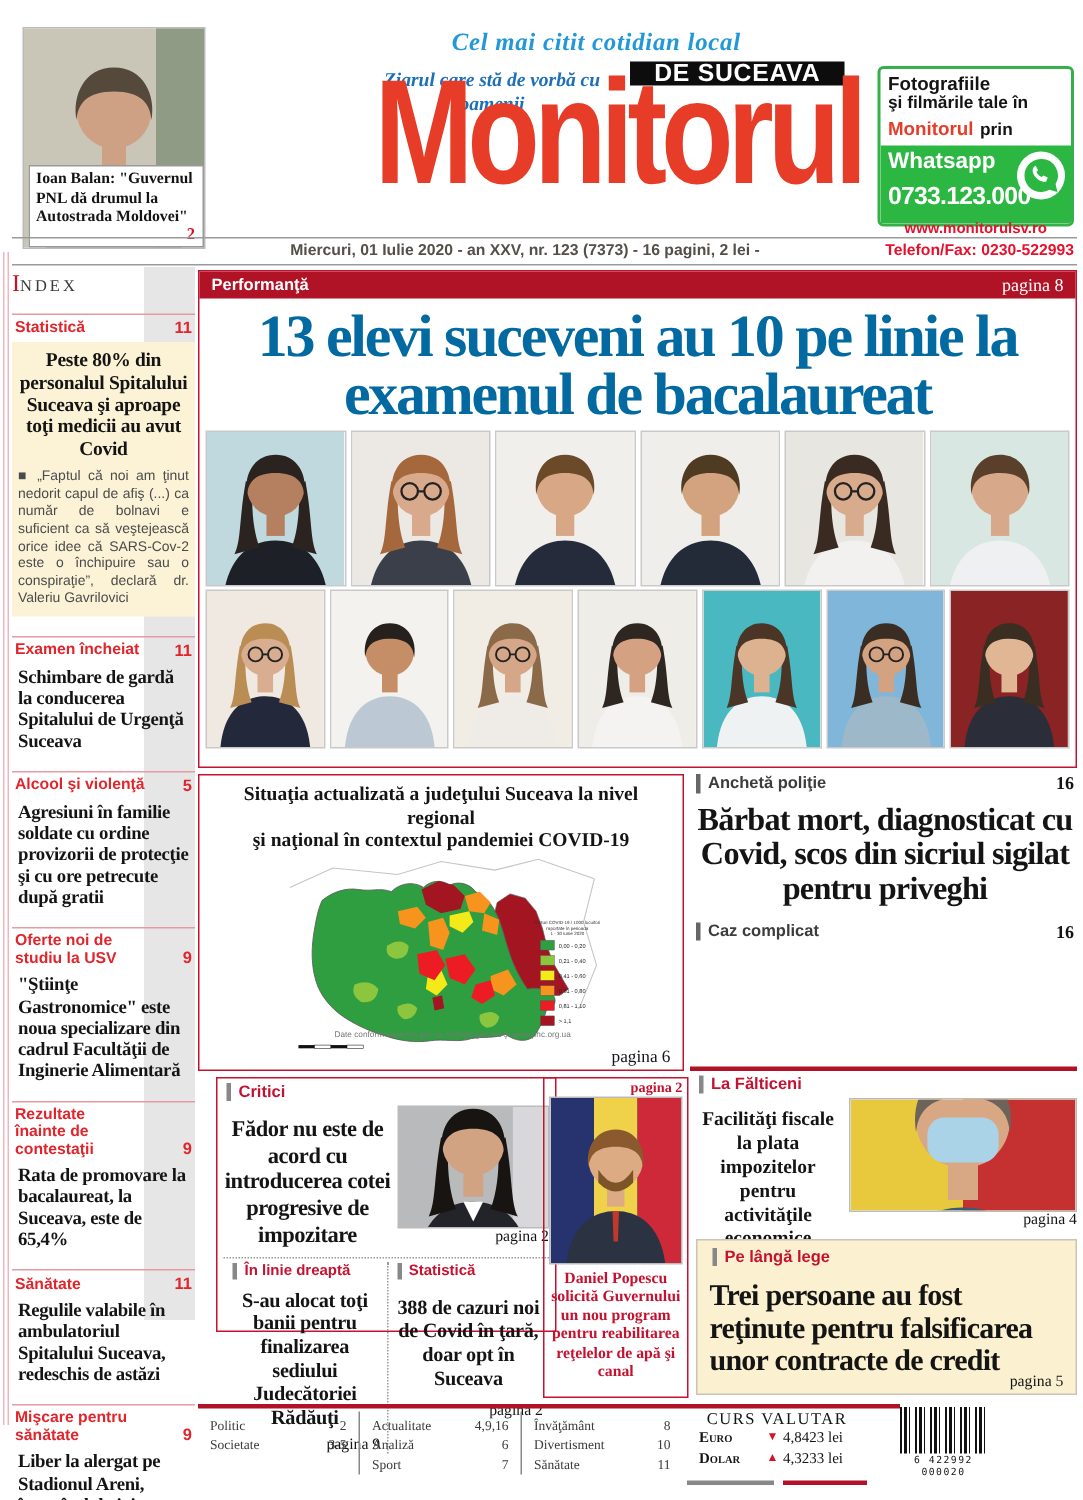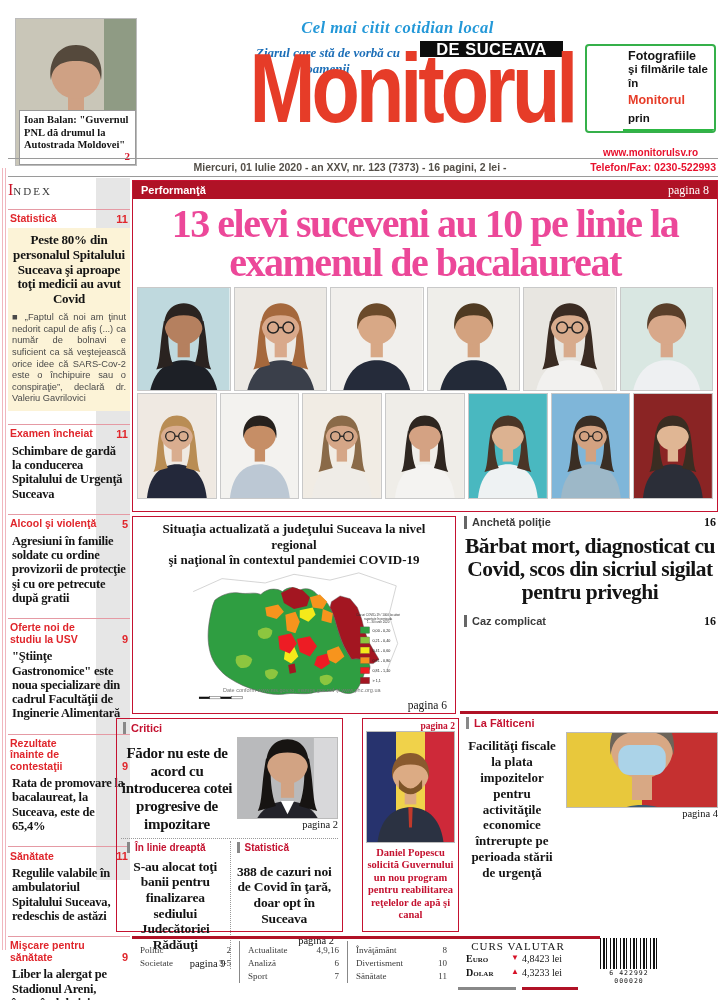--- a/index.html
+++ b/index.html
@@ -16,22 +16,22 @@
   .balan-page{position:absolute;right:5px;bottom:1px;color:#d61126;font-weight:bold;font-size:11px;}
   .tag-script{left:240px;top:18px;width:315px;text-align:center;color:#2398d8;
      font-family:"Liberation Serif",serif;font-style:italic;font-weight:bold;font-size:16.5px;letter-spacing:.5px;}
   .tag-serif{left:240px;top:45px;width:176px;text-align:center;color:#1d6fb8;
      font-family:"Liberation Serif",serif;font-style:italic;font-weight:bold;font-size:13px;}
   .de-suceava{left:420px;top:41px;width:143px;height:16px;background:#0d0d0d;color:#fff;
      display:flex;align-items:center;justify-content:center;font-weight:bold;font-size:16.5px;letter-spacing:.5px;}
   .masthead{left:148px;top:38px;width:527px;height:118px;display:flex;justify-content:center;overflow:visible;}
   .masthead span{display:inline-block;transform:scaleX(.8);transform-origin:center top;
      font-weight:bold;font-size:99px;line-height:1.02;letter-spacing:-5px;color:#e63c28;}
-  .wa-box{left:585px;top:44px;width:131px;height:89px;border:2px solid #35b04a;border-radius:4px;
-     box-sizing:border-box;overflow:hidden;background:#fff;padding-left:36px;}
+  .wa-box{left:585px;top:44px;width:131px;height:107px;border:2px solid #35b04a;border-radius:4px;
+     box-sizing:border-box;overflow:hidden;background:#fff;}
   .wa-top{padding:3px 5px 2px 5px;font-weight:bold;line-height:1.15;}
   .wa-l1{font-size:12.5px;} .wa-l2{font-size:11.5px;}
   .wa-l3 .brand{color:#e63c28;font-size:12.5px;} .wa-l3 .plain{font-size:11.5px;}
   .wa-bottom{background:#2cb742;color:#fff;height:52px;position:relative;padding:2px 5px;box-sizing:border-box;}
   .wa-app{font-weight:bold;font-size:15px;} .wa-phone{font-weight:bold;font-size:16.5px;letter-spacing:-.5px;margin-top:6px;}
   .wa-icon{position:absolute;right:3px;top:3px;}
   .website{left:585px;top:147px;width:131px;text-align:center;color:#e8112d;font-weight:bold;font-size:10px;}
   .hrule{background:#9a9a9a;height:1px;}
   .dateline{left:120px;top:161px;width:460px;text-align:center;color:#544f48;font-weight:bold;font-size:10.5px;}
   .phoneline{left:556px;top:161px;width:160px;text-align:right;color:#e8112d;font-weight:bold;font-size:10.5px;}
@@ -50,21 +50,21 @@
      line-height:1.14;letter-spacing:-.2px;padding:1px 2px 0 4px;}
   .cream{background:#fcf3d7;padding:5px 4px 6px 4px;}
   .cream .sb-title{text-align:center;font-size:13px;padding:0;}
   .sb-body{font-size:9.3px;line-height:1.25;color:#4a4a4a;text-align:justify;margin-top:5px;}
   
   .lead-box{left:132px;top:180px;width:586px;height:332px;border:1.5px solid #c41230;box-sizing:border-box;}
   .lead-bar{height:18px;background:#b01226;display:flex;justify-content:space-between;align-items:center;padding:0 8px;}
   .lead-kicker{color:#fff;font-weight:bold;font-size:11px;}
   .lead-page{color:#fff;font-family:"Liberation Serif",serif;font-size:12px;}
   .lead-headline{font-family:"Liberation Serif",serif;font-weight:800;font-size:40px;line-height:.98;
-     letter-spacing:-1.5px;text-align:center;padding:5px 4px 3px 4px;color:#ec4899;}
+     letter-spacing:-1.5px;text-align:center;padding:5px 4px 3px 4px;color:#0369a1;}
   .prow{display:flex;gap:3px;margin:2px 4px;}
   .prow .portrait{flex:1;height:104px;border:1px solid #c9c9c9;box-sizing:border-box;overflow:hidden;}
   .prow2 .portrait{height:106px;}
   
   .map-box{left:132px;top:516px;width:324px;height:198px;border:1.5px solid #c41230;
      box-sizing:border-box;padding:4px 6px 2px 6px;}
   .map-title{font-family:"Liberation Serif",serif;font-weight:bold;font-size:13px;line-height:1.2;text-align:center;}
   .map-svg{width:100%;height:144px;display:block;margin-top:2px;}
   .map-source{position:absolute;bottom:20px;left:90px;font-size:5.5px;color:#777;}
   .map-page{position:absolute;bottom:2px;right:8px;font-family:"Liberation Serif",serif;font-size:11.5px;}
@@ -73,21 +73,21 @@
   .kick-label{font-weight:bold;font-size:11px;border-left:3px solid #666;padding-left:5px;color:#3c3c3c;line-height:1.1;}
   .kick-label.red{color:#c41230;border-left-color:#888;}
   .kick-page{font-family:"Liberation Serif",serif;font-weight:bold;font-size:12px;}
   .rmid{left:462px;top:514px;width:256px;}
   .h-ancheta{font-family:"Liberation Serif",serif;font-weight:800;font-size:21.5px;line-height:1.08;
      letter-spacing:-.5px;text-align:center;margin:4px 0 8px 0;}
   .h-caz{font-family:"Liberation Serif",serif;font-weight:800;font-size:19.5px;line-height:1.08;
      letter-spacing:-.5px;text-align:center;margin:4px 0;}
   .redrule{background:#b01226;}
   
-  .bl-box{left:116px;top:718px;width:227px;height:214px;border:1.5px solid #c41230;box-sizing:border-box;padding:2px 4px;}
+  .bl-box{left:144px;top:718px;width:227px;height:170px;border:1.5px solid #c41230;box-sizing:border-box;padding:2px 4px;}
   .crit-flex{display:flex;gap:4px;margin-top:2px;}
   .crit-head{width:112px;font-family:"Liberation Serif",serif;font-weight:800;font-size:15px;
      line-height:1.18;text-align:center;padding-top:8px;letter-spacing:-.3px;}
   .crit-photo{flex:1;} .photo-frame{border:1px solid #bbb;box-sizing:border-box;overflow:hidden;}
   .pagina{font-family:"Liberation Serif",serif;font-size:10.5px;text-align:right;}
   .dotted-h{border-top:1px dotted #999;margin:4px 0 2px 0;}
   .bl-cols{display:flex;}
   .bl-col{width:50%;padding:0 4px;box-sizing:border-box;}
   .bl-col + .bl-col{border-left:1px dotted #999;}
   .bl-col .kick-label{font-size:10px;}
@@ -558,20 +558,27 @@
   <circle cx="30" cy="31" r="12.5" fill="#d8a884"></circle>
   <path d="M30 16.5 C20 16.5 16 26 17.5 34 C18 28.5 21 24.5 30 24.5 C39 24.5 42 28.5 42.5 34 C44 26 40 16.5 30 16.5 Z" fill="#6d6459"></path>
 
   <rect x="20.5" y="30" width="19" height="12" rx="4.5" fill="#abd3e8"></rect>
             </svg></div>
         <div class="pagina">pagina 4</div>
       </div>
     </div>
   </div>
 
+  <div class="abs lege-box">
+    <div class="kick-row">
+        <span class="kick-label red">Pe lângă lege</span>
+      </div>
+    <div class="h-lege">Trei persoane au fost reţinute pentru falsificarea unor contracte de credit</div>
+    <div class="pagina lege-page">pagina 5</div>
+  </div>
 
   <div class="abs redrule" style="left:132px;top:936px;width:468px;height:2.5px;"></div>
 
   <div class="abs ftable">
     <div class="fcol">
       <div class="frow">
           <span>Politic</span>
           <span>2</span>
         </div>
       <div class="frow">

